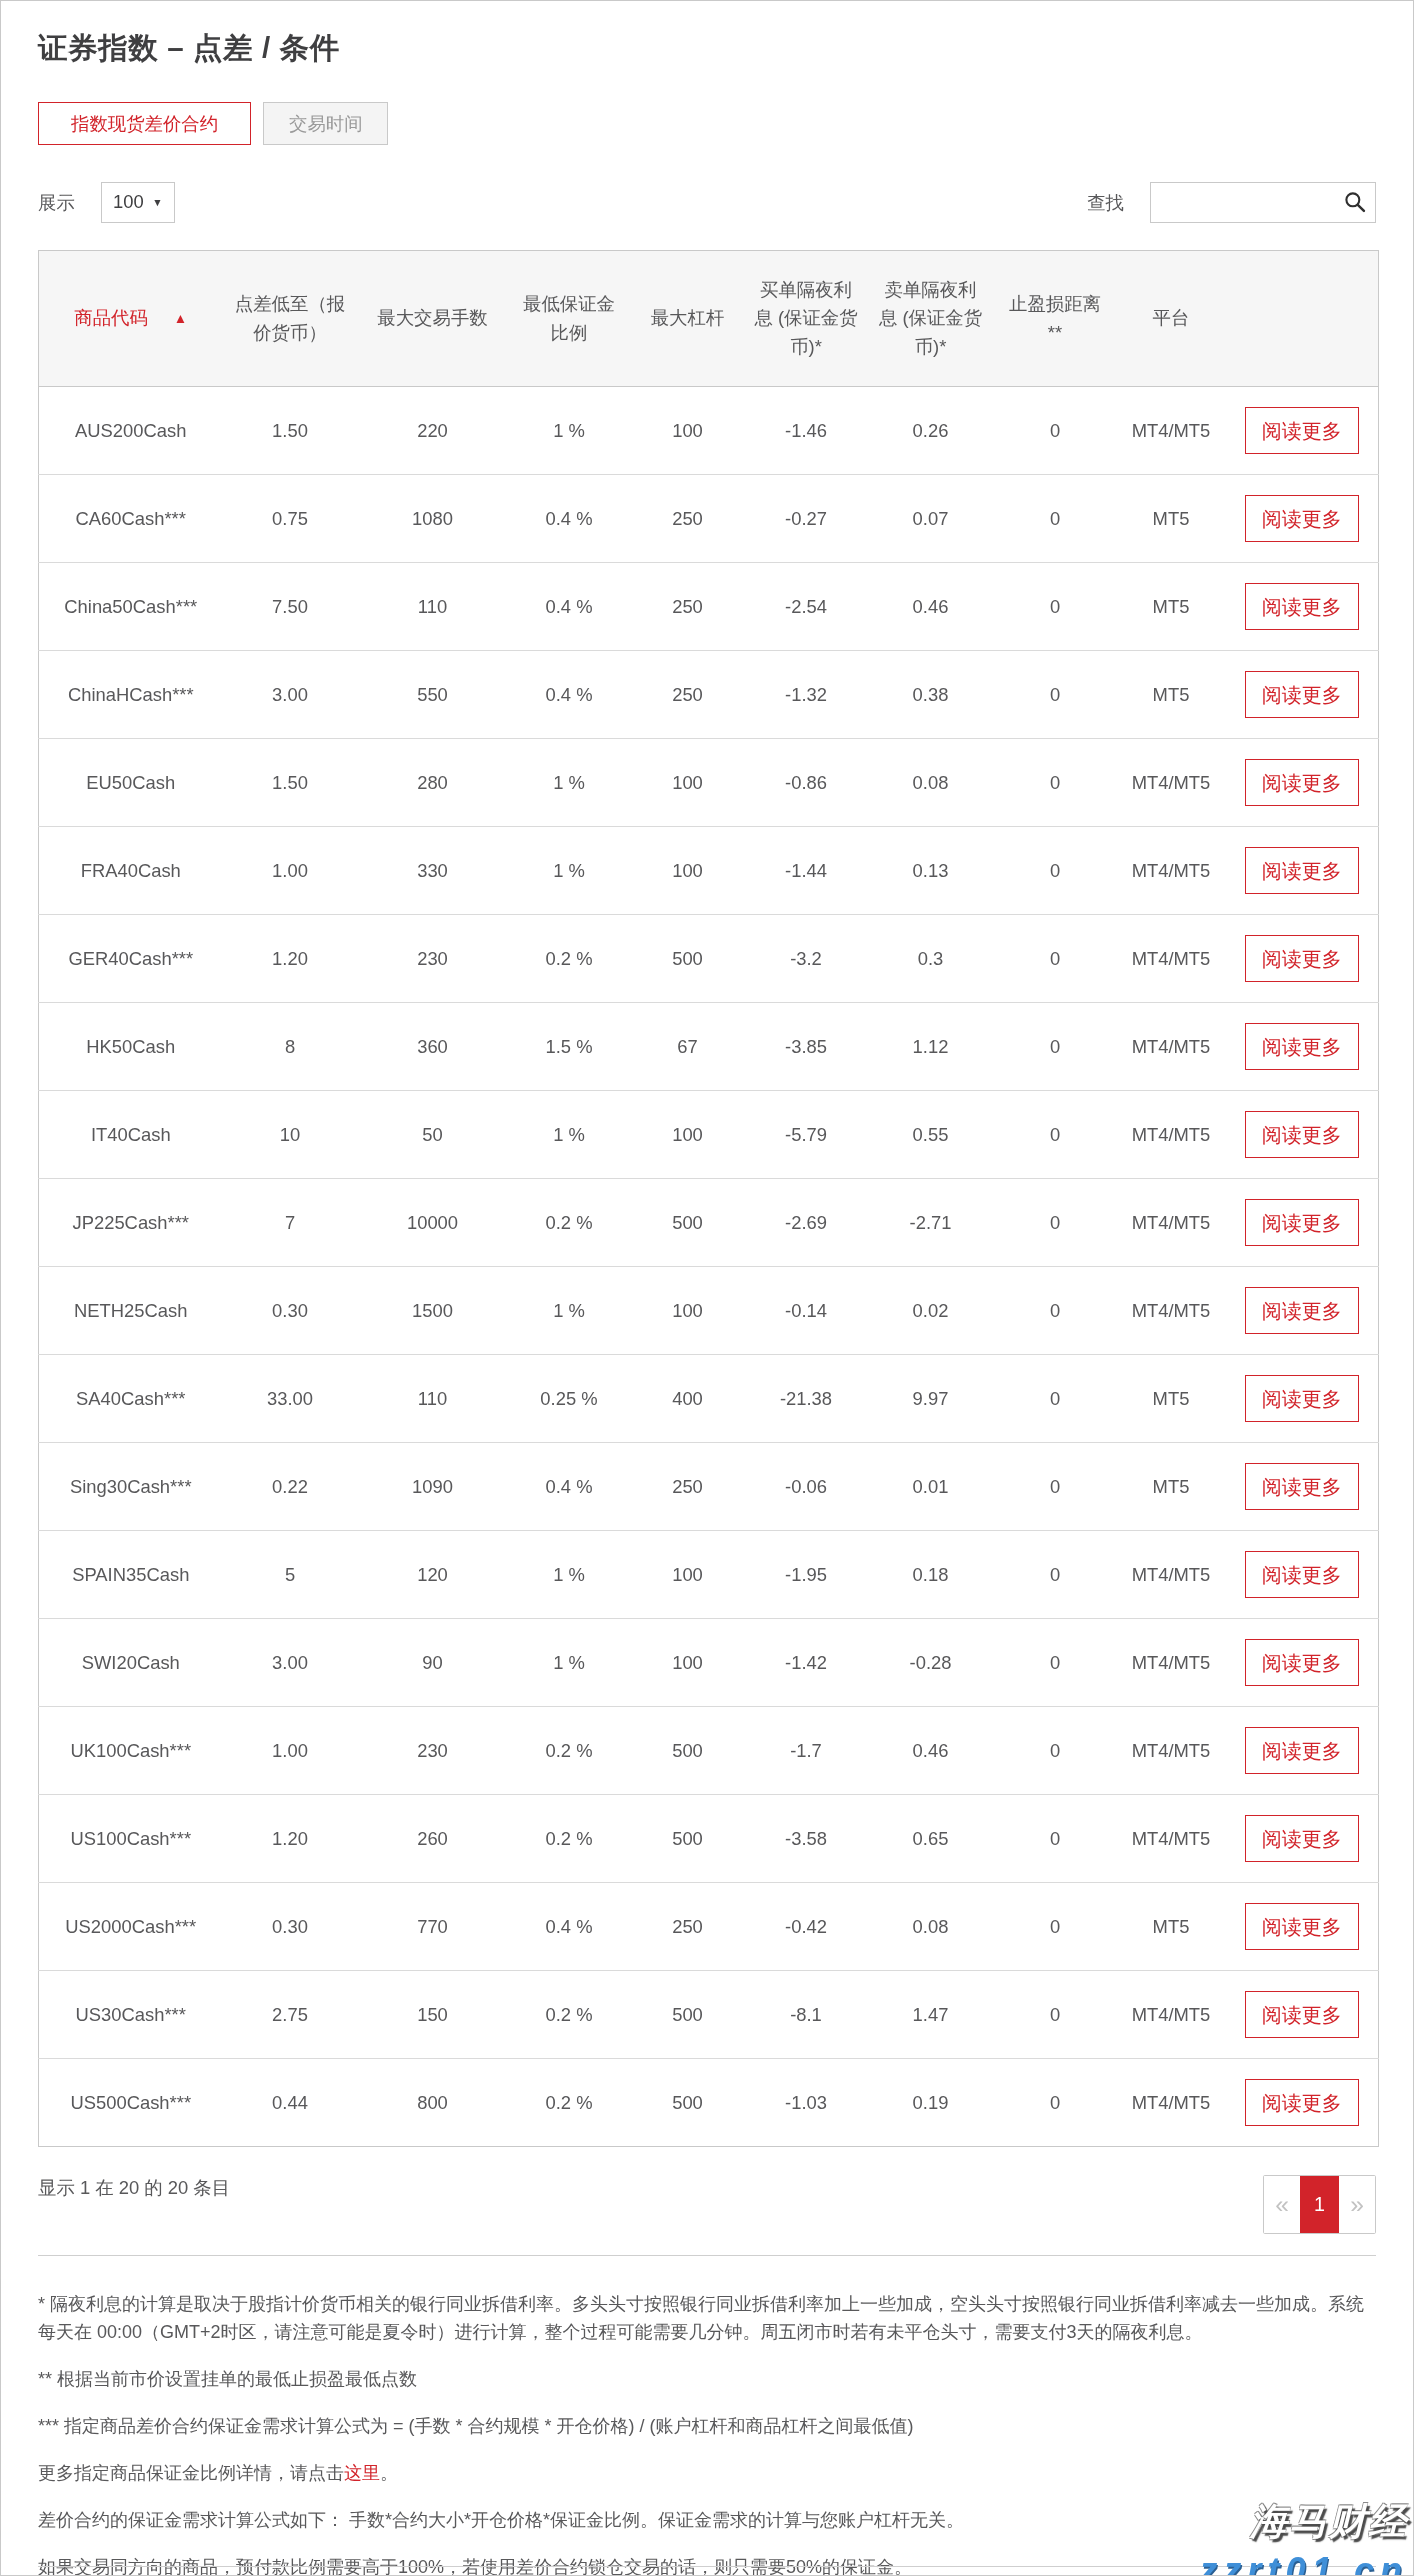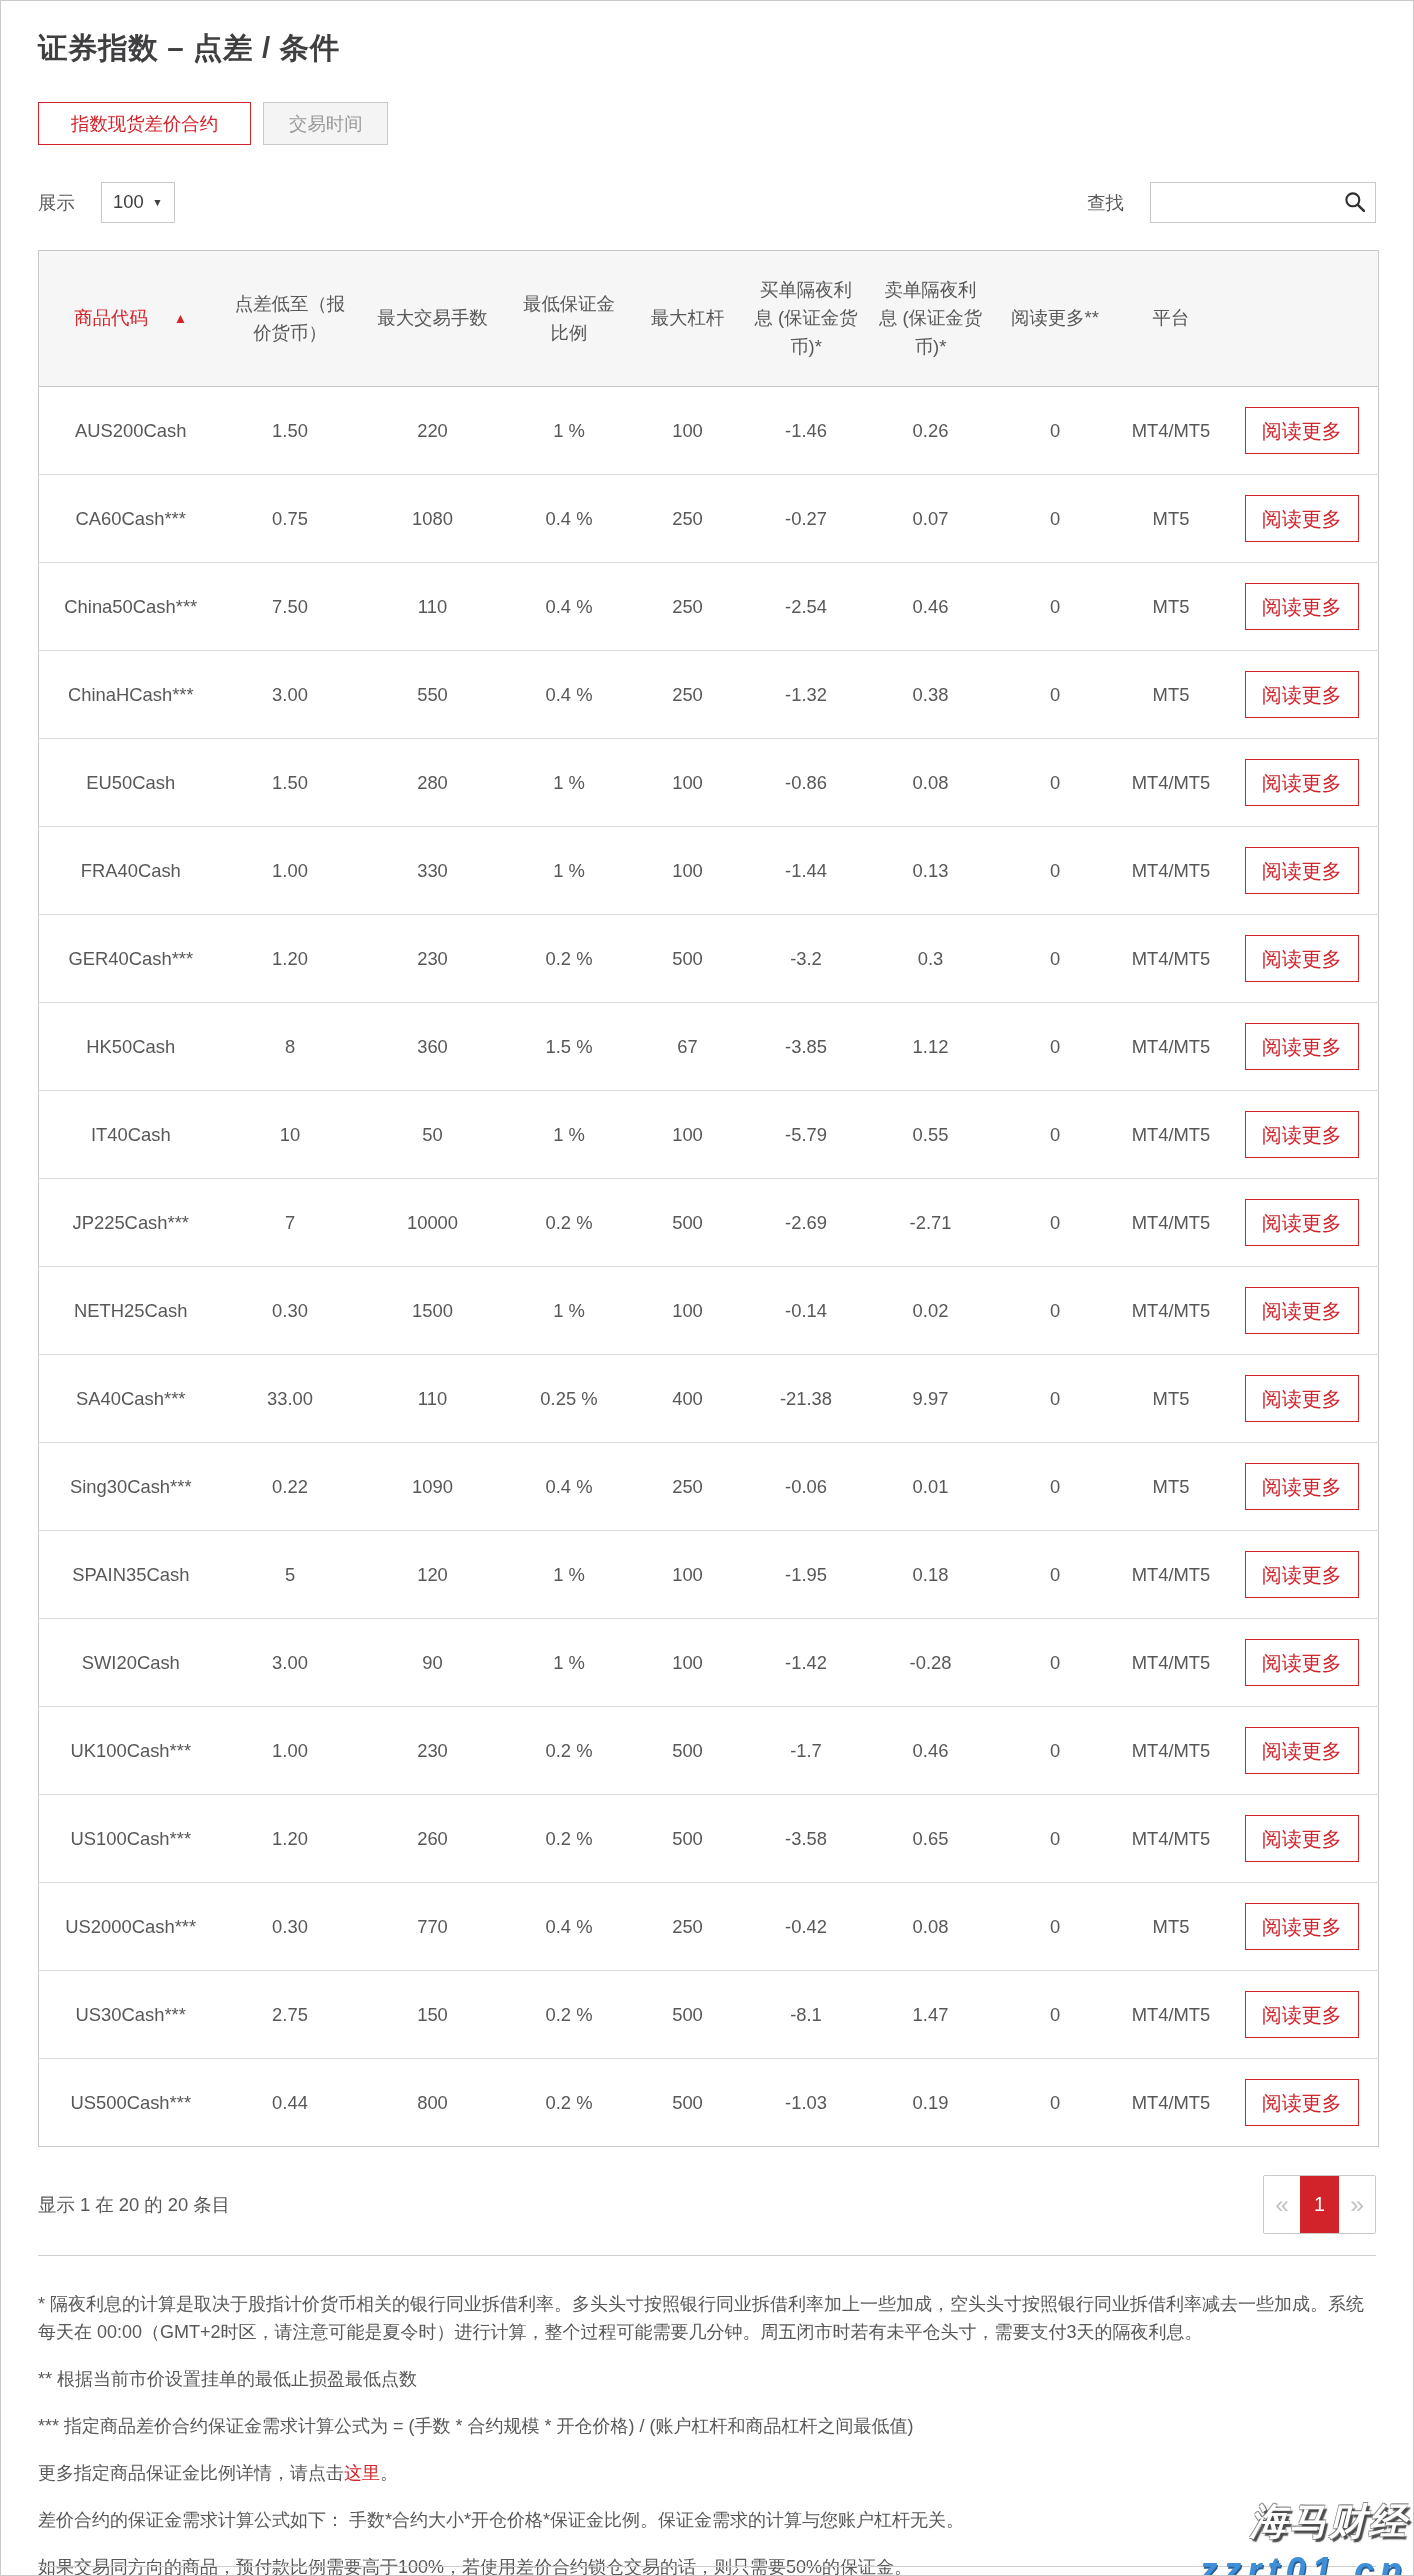--- a/index.html
+++ b/index.html
@@ -80,21 +80,21 @@
   tbody tr + tr td { border-top:1.2px solid #dadada; }
   .read-more {
     display:inline-block;
     border:1.2px solid #d2232a; background:#fff; color:#d2232a;
     font-size:20px; padding:12.3px 16px; cursor:pointer;
     font-family:inherit; line-height:1;
   }
 
   .summary-band {
     margin-top:28px; height:59px;
-    display:flex; align-items:center; justify-content:space-between;
+    display:flex; align-items:flex-start; justify-content:space-between;
   }
   .summary-text { font-size:18.4px; color:#58585a; }
   .pagination {
     display:flex; border:0.6px solid #c9c9c9; border-radius:1.8px;
     overflow:hidden; background:#fff;
   }
   .page-btn {
     width:36px; height:57px; display:flex; align-items:center; justify-content:center;
     font-size:24.6px; color:#c2c2c2; background:#fff; cursor:pointer;
   }
@@ -183,21 +183,21 @@
       <tr>
         <th class="col-code">
           <span>商品代码</span><span class="sort-arrow">▲</span>
         </th>
         <th>点差低至（报价货币）</th>
         <th>最大交易手数</th>
         <th>最低保证金比例</th>
         <th>最大杠杆</th>
         <th>买单隔夜利息 (保证金货币)*</th>
         <th>卖单隔夜利息 (保证金货币)*</th>
-        <th>阅读更多**</th>
+        <th>止盈损距离**</th>
         <th>平台</th>
         <th></th>
       </tr>
     </thead>
     <tbody>
     <tr>
       <td>AUS200Cash</td>
       <td>1.50</td>
       <td>220</td>
       <td>1 %</td>

